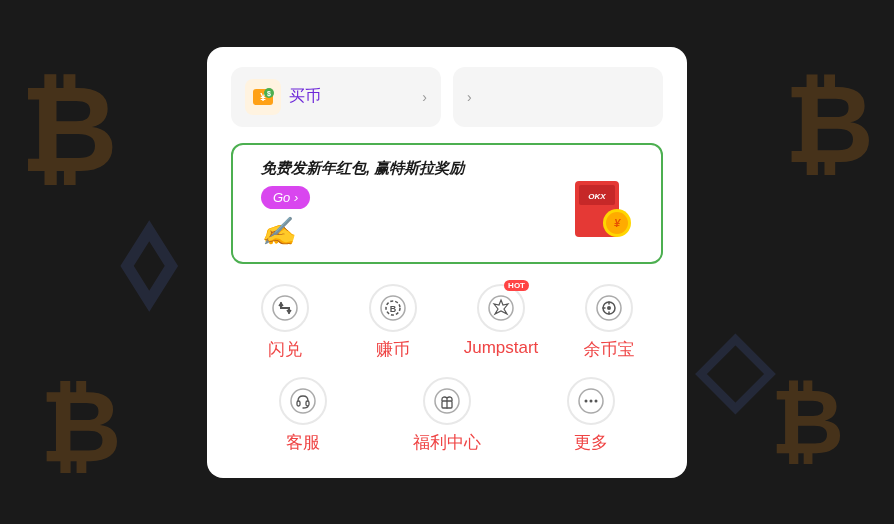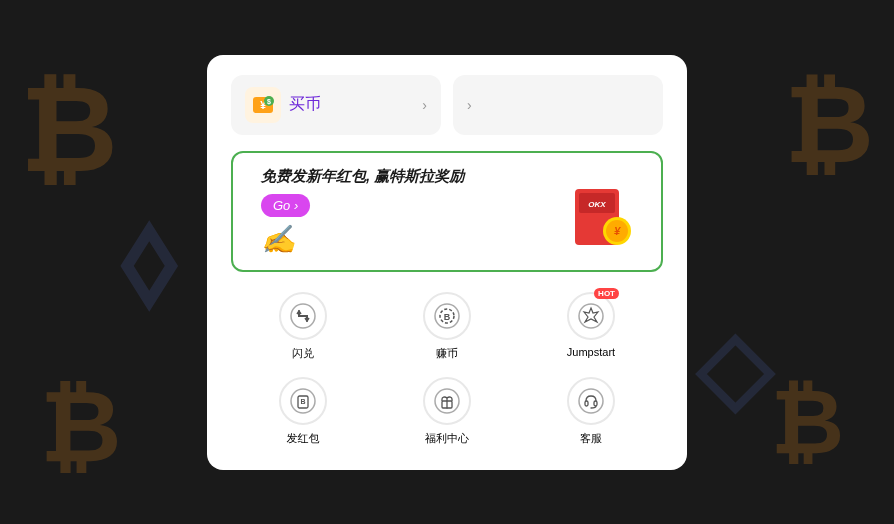--- a/index.html
+++ b/index.html
@@ -155,22 +155,22 @@
       border-radius: 50%;
       border: 2px solid #e8e8e8;
       display: flex;
       align-items: center;
       justify-content: center;
       font-size: 22px;
       position: relative;
       color: #555;
     }
     .grid-label {
-      font-size: 11px;
-      color: #000000;
+      font-size: 17px;
+      color: #ef4444;
       text-align: center;
     }
     .hot-badge {
       position: absolute;
       top: -6px;
       right: -6px;
       background: #ff4444;
       color: #fff;
       font-size: 8px;
       font-weight: bold;
@@ -272,56 +272,70 @@
         <div class="grid-icon">
           <span class="hot-badge">HOT</span>
           <svg width="26" height="26" viewBox="0 0 26 26" fill="none">
             <circle cx="13" cy="13" r="12" stroke="#aaa" stroke-width="1.5" fill="none"></circle>
             <path d="M13 5 L15 10 L20 9 L16 14 L19 19 L13 16 L7 19 L10 14 L6 9 L11 10 Z" stroke="#555" stroke-width="1.2" fill="none"></path>
           </svg>
         </div>
         <span class="grid-label">Jumpstart</span>
       </div>
 
+      <div class="grid-item">
+        <div class="grid-icon">
+          <svg width="26" height="26" viewBox="0 0 26 26" fill="none">
+            <circle cx="13" cy="13" r="12" stroke="#aaa" stroke-width="1.5" fill="none"></circle>
+            <circle cx="13" cy="13" r="6" stroke="#555" stroke-width="1.5" fill="none"></circle>
+            <path d="M13 7 L13 9" stroke="#555" stroke-width="1.5" stroke-linecap="round"></path>
+            <path d="M13 17 L13 19" stroke="#555" stroke-width="1.5" stroke-linecap="round"></path>
+            <path d="M7 13 L9 13" stroke="#555" stroke-width="1.5" stroke-linecap="round"></path>
+            <circle cx="13" cy="13" r="2" fill="#555"></circle>
+          </svg>
+        </div>
+        <span class="grid-label">余币宝</span>
+      </div>
     </div>
 
     <div class="grid-row">
 
 
-      <div class="grid-item">
-        <div class="grid-icon">
-          <svg width="26" height="26" viewBox="0 0 26 26" fill="none">
-            <circle cx="13" cy="13" r="12" stroke="#aaa" stroke-width="1.5" fill="none"></circle>
-            <rect x="8" y="8" width="10" height="12" rx="1.5" stroke="#555" stroke-width="1.3" fill="none"></rect>
-            <text x="13" y="16" text-anchor="middle" font-size="7" fill="#555" font-weight="bold">B</text>
-          </svg>
-        </div>
-        <span class="grid-label">发红包</span>
-      </div>
-
-      <div class="grid-item">
-        <div class="grid-icon">
-          <svg width="26" height="26" viewBox="0 0 26 26" fill="none">
-            <circle cx="13" cy="13" r="12" stroke="#aaa" stroke-width="1.5" fill="none"></circle>
-            <rect x="8" y="13" width="10" height="7" rx="1" stroke="#555" stroke-width="1.3" fill="none"></rect>
-            <path d="M8 13 L8 11 C8 9.5 10.5 8 13 10 C15.5 8 18 9.5 18 11 L18 13" stroke="#555" stroke-width="1.3" fill="none"></path>
-            <path d="M13 10 L13 20" stroke="#555" stroke-width="1.3" stroke-linecap="round"></path>
-          </svg>
-        </div>
-        <span class="grid-label">福利中心</span>
-      </div>
 
       <div class="grid-item">
         <div class="grid-icon">
           <svg width="26" height="26" viewBox="0 0 26 26" fill="none">
             <circle cx="13" cy="13" r="12" stroke="#aaa" stroke-width="1.5" fill="none"></circle>
             <path d="M8 13 C8 10 10 8 13 8 C16 8 18 10 18 13" stroke="#555" stroke-width="1.3" fill="none"></path>
             <rect x="7" y="13" width="3" height="5" rx="1.5" stroke="#555" stroke-width="1.3" fill="none"></rect>
             <rect x="16" y="13" width="3" height="5" rx="1.5" stroke="#555" stroke-width="1.3" fill="none"></rect>
             <path d="M18 18 C18 19.5 16 20 13 20" stroke="#555" stroke-width="1.3" stroke-linecap="round" fill="none"></path>
           </svg>
         </div>
         <span class="grid-label">客服</span>
       </div>
 
+      <div class="grid-item">
+        <div class="grid-icon">
+          <svg width="26" height="26" viewBox="0 0 26 26" fill="none">
+            <circle cx="13" cy="13" r="12" stroke="#aaa" stroke-width="1.5" fill="none"></circle>
+            <rect x="8" y="13" width="10" height="7" rx="1" stroke="#555" stroke-width="1.3" fill="none"></rect>
+            <path d="M8 13 L8 11 C8 9.5 10.5 8 13 10 C15.5 8 18 9.5 18 11 L18 13" stroke="#555" stroke-width="1.3" fill="none"></path>
+            <path d="M13 10 L13 20" stroke="#555" stroke-width="1.3" stroke-linecap="round"></path>
+          </svg>
+        </div>
+        <span class="grid-label">福利中心</span>
+      </div>
+
+      <div class="grid-item">
+        <div class="grid-icon">
+          <svg width="26" height="26" viewBox="0 0 26 26" fill="none">
+            <circle cx="13" cy="13" r="12" stroke="#aaa" stroke-width="1.5" fill="none"></circle>
+            <circle cx="8" cy="13" r="1.5" fill="#555"></circle>
+            <circle cx="13" cy="13" r="1.5" fill="#555"></circle>
+            <circle cx="18" cy="13" r="1.5" fill="#555"></circle>
+          </svg>
+        </div>
+        <span class="grid-label">更多</span>
+      </div>
     </div>
   </div>
 </div>
 
 </body></html>

